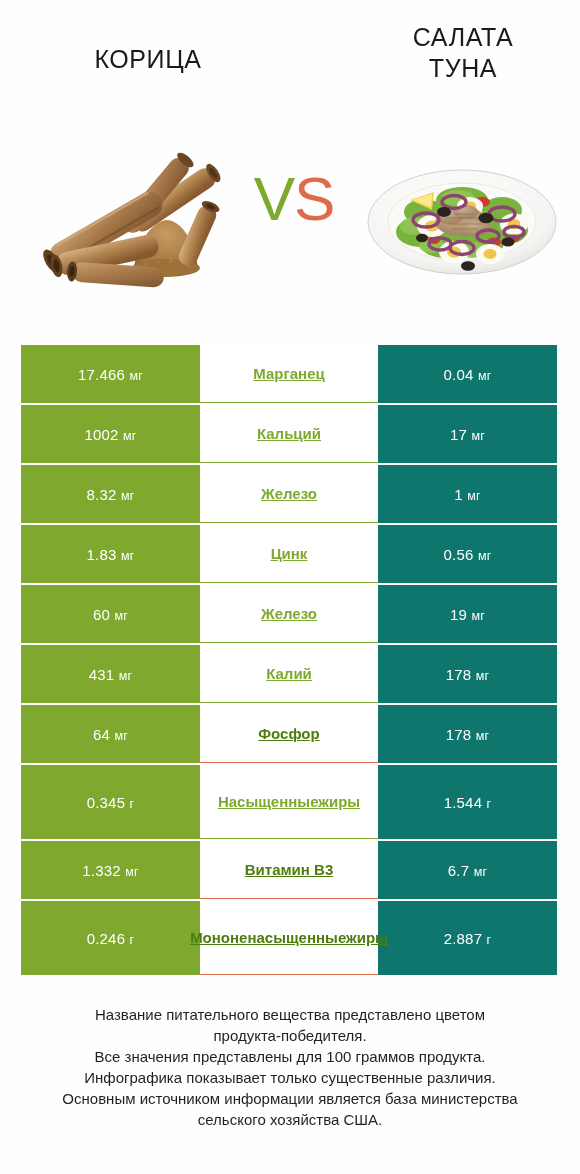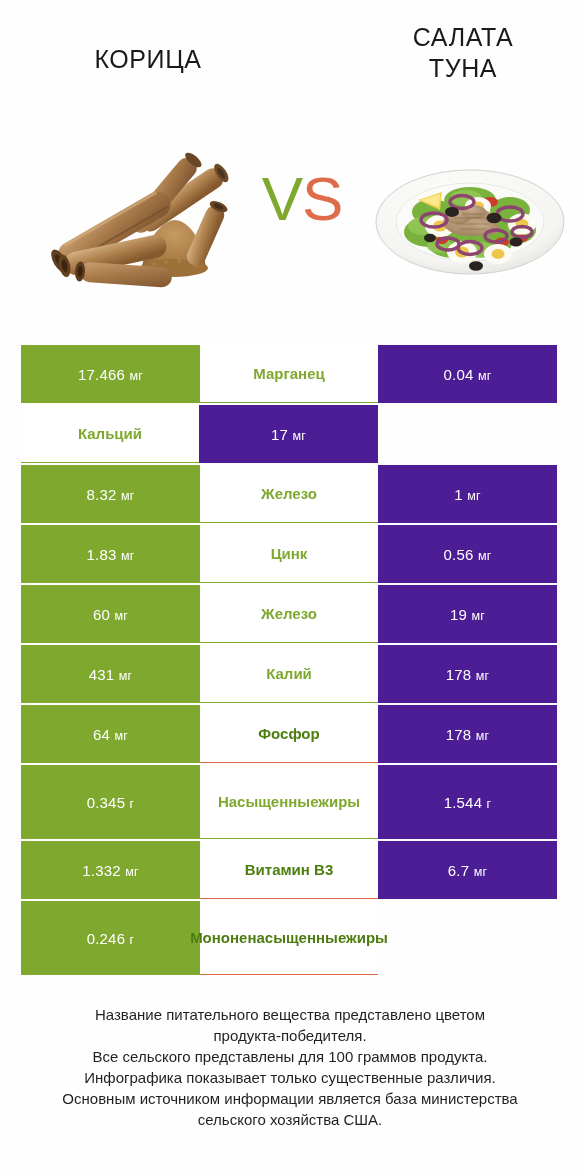--- a/index.html
+++ b/index.html
@@ -39,21 +39,21 @@
     line-height: 31px;
     font-weight: 400;
   }
   .hdr-title.left  { left: 21px;  width: 230px; }
   .hdr-title.right { left: 345px; width: 212px; top: 22px; }
 
   
   .media {
     position: absolute;
     top: 140px;
-    left: 12px;
+    left: 4px;
     width: 561px;
     height: 160px;
   }
   .pic {
     position: absolute;
     top: 0;
     width: 200px;
     height: 150px;
   }
   .pic.left  { left: 22px; }
@@ -100,37 +100,38 @@
   }
   .cell.left {
     width: 179px;
     background: #7FA82F;
     color: #ffffff;
     font-size: 15px;
     letter-spacing: 0.2px;
   }
   .cell.right {
     width: 179px;
-    background: #4c1d95;
+    background: #0f766e;
     color: #ffffff;
     font-size: 15px;
     letter-spacing: 0.2px;
   }
   .cell.mid {
     width: 178px;
     background: #ffffff;
     font-size: 15px;
     font-weight: 700;
     line-height: 19px;
     padding: 0 2px;
     border-bottom: 1px solid transparent;
     position: relative;
     z-index: 2;
     white-space: nowrap;
     overflow: visible;
+    text-decoration: underline;
   }
   .cell.mid > span { display: block; }
   .win-green { color: #7FA82F; border-bottom-color: #7FA82F !important; }
   .win-orange { color: #4d7c0f; border-bottom-color: #DE6B4A !important; }
 
   .unit { font-size: 12.5px; }
 
   
   .footer {
     position: absolute;
@@ -330,20 +331,23 @@
           <span>17.466 <span class="unit">мг</span></span>
         </div>
         <div class="cell mid win-green">
           <span>Марганец</span>
         </div>
         <div class="cell right">
           <span>0.04 <span class="unit">мг</span></span>
         </div>
       </div>
       <div class="row">
+        <div class="cell left">
+          <span>1002 <span class="unit">мг</span></span>
+        </div>
         <div class="cell mid win-green">
           <span>Кальций</span>
         </div>
         <div class="cell right">
           <span>17 <span class="unit">мг</span></span>
         </div>
       </div>
       <div class="row">
         <div class="cell left">
           <span>8.32 <span class="unit">мг</span></span>
@@ -420,26 +424,29 @@
         <div class="cell right">
           <span>6.7 <span class="unit">мг</span></span>
         </div>
       </div>
       <div class="row tall">
         <div class="cell left">
           <span>0.246 <span class="unit">г</span></span>
         </div>
         <div class="cell mid win-orange">
           <div><span>Мононенасыщенные</span><span>жиры</span></div>
+        </div>
+        <div class="cell right">
+          <span>2.887 <span class="unit">г</span></span>
         </div>
       </div>
     </div>
 
   <div class="footer">
     <p>Название питательного вещества представлено цветом</p>
     <p>продукта-победителя.</p>
-    <p>Все сельского представлены для 100 граммов продукта.</p>
+    <p>Все значения представлены для 100 граммов продукта.</p>
     <p>Инфографика показывает только существенные различия.</p>
     <p>Основным источником информации является база министерства</p>
     <p>сельского хозяйства США.</p>
   </div>
 
 </div>
 
 </body></html>

